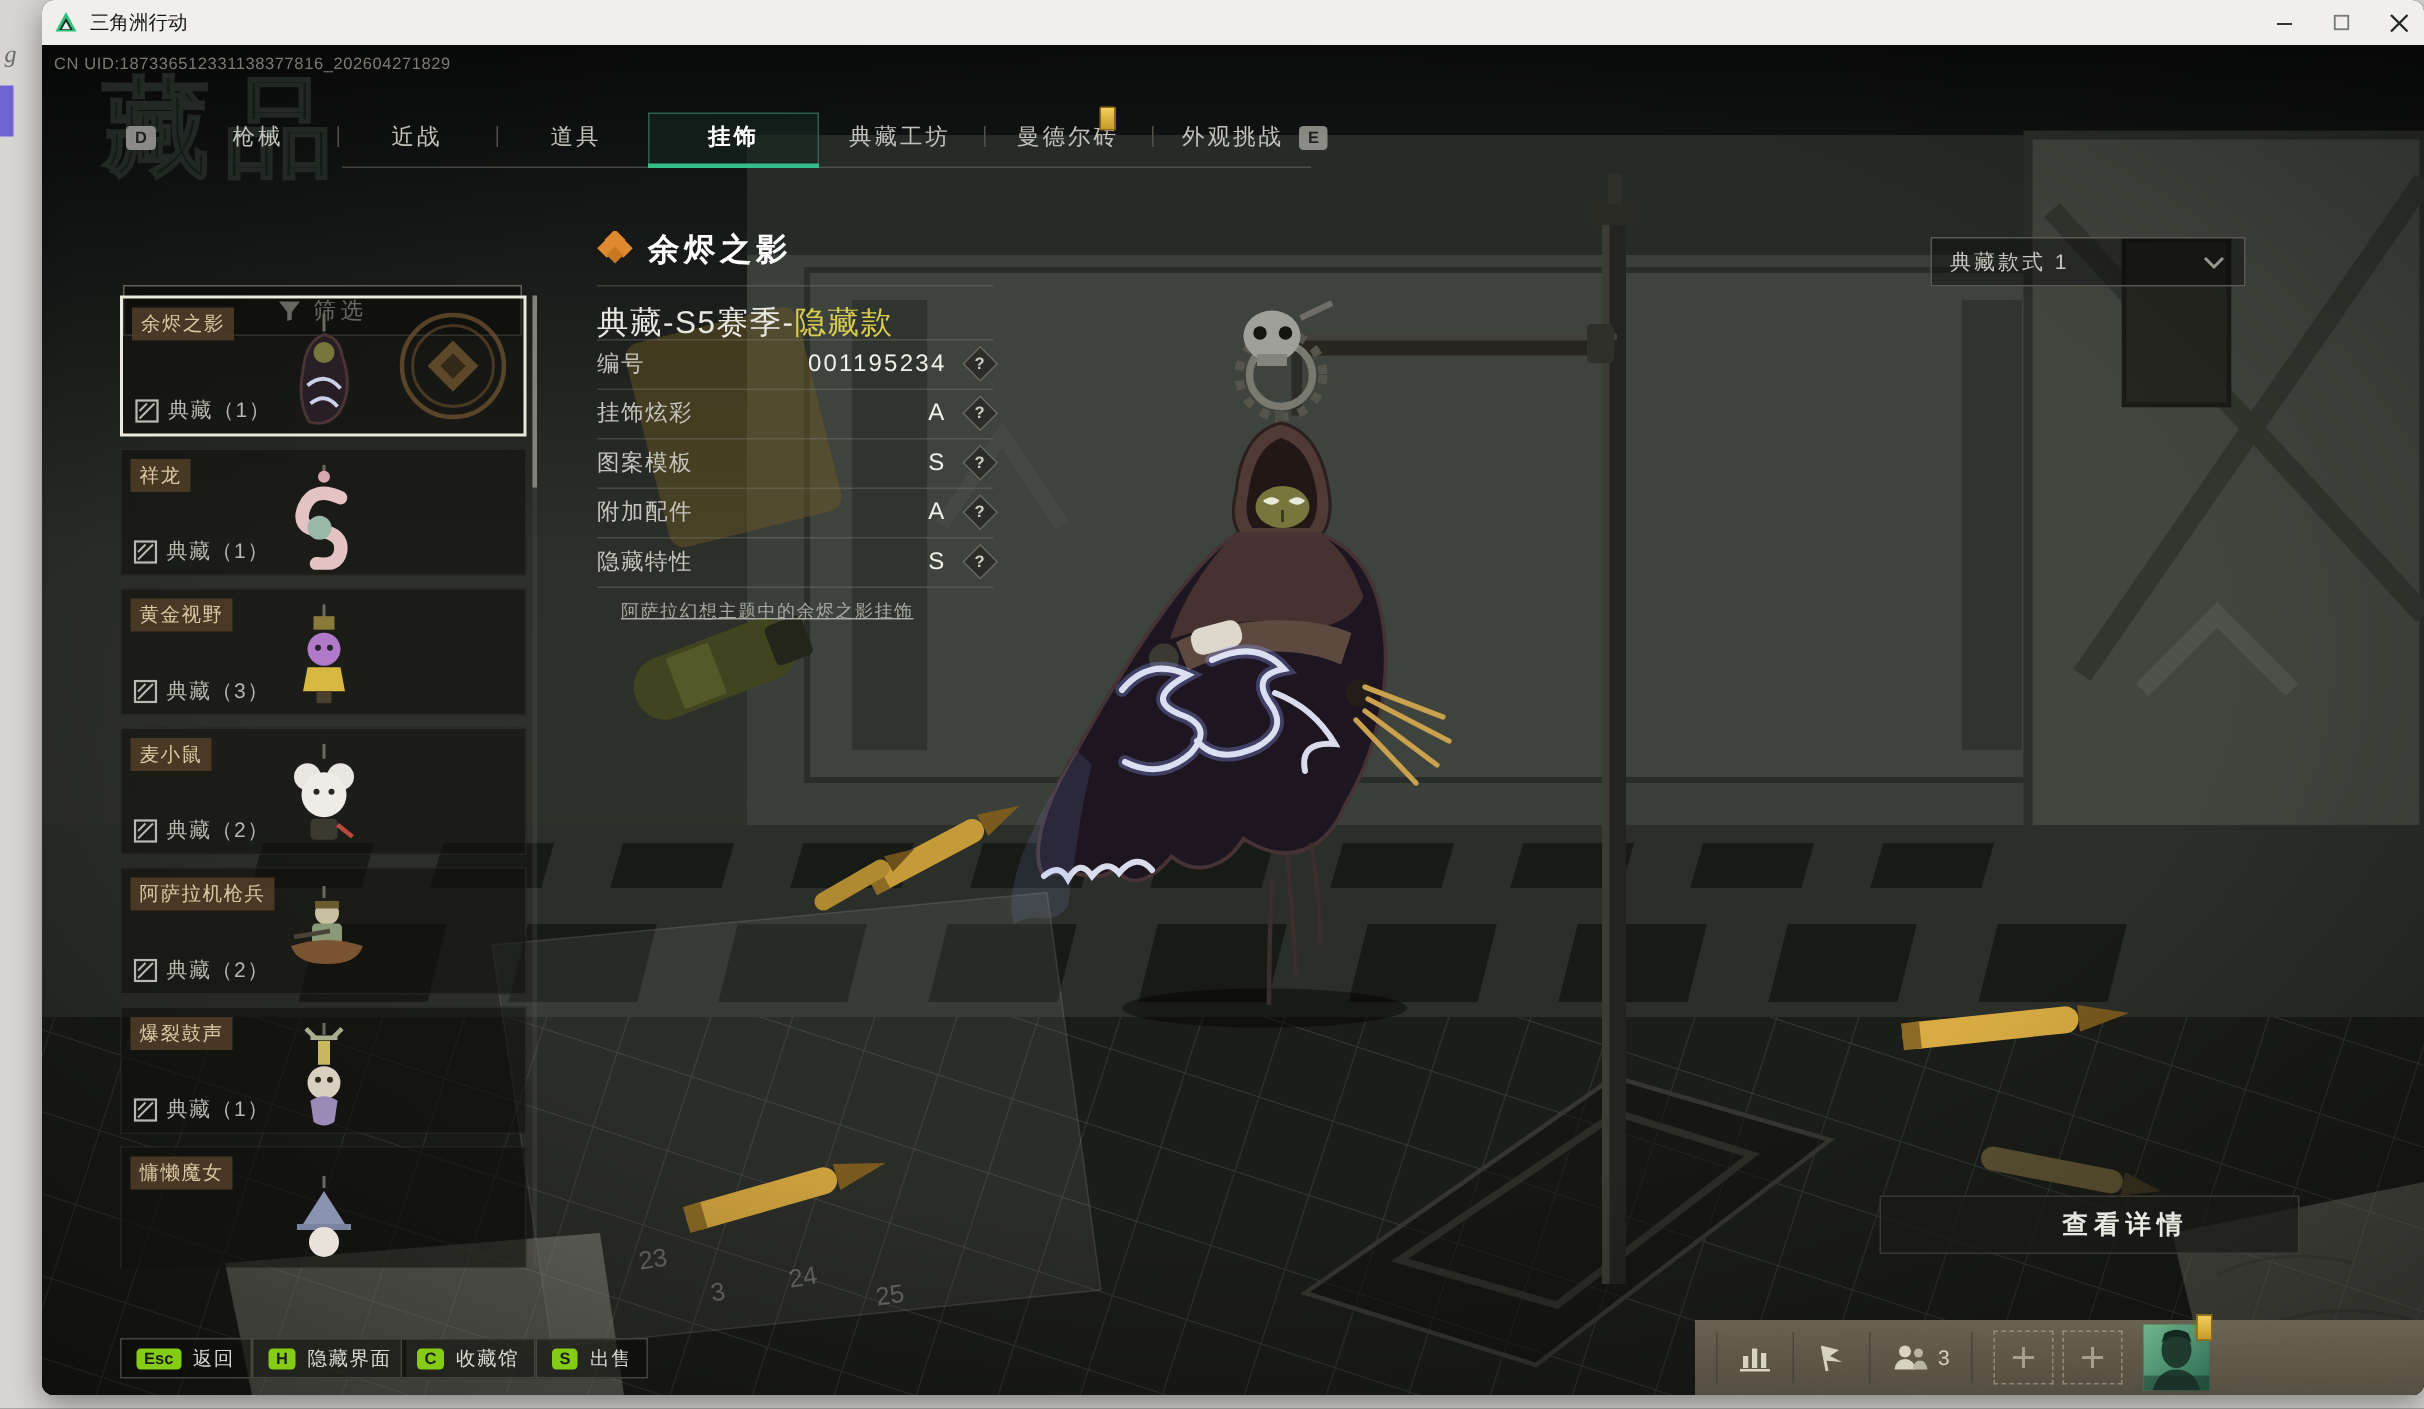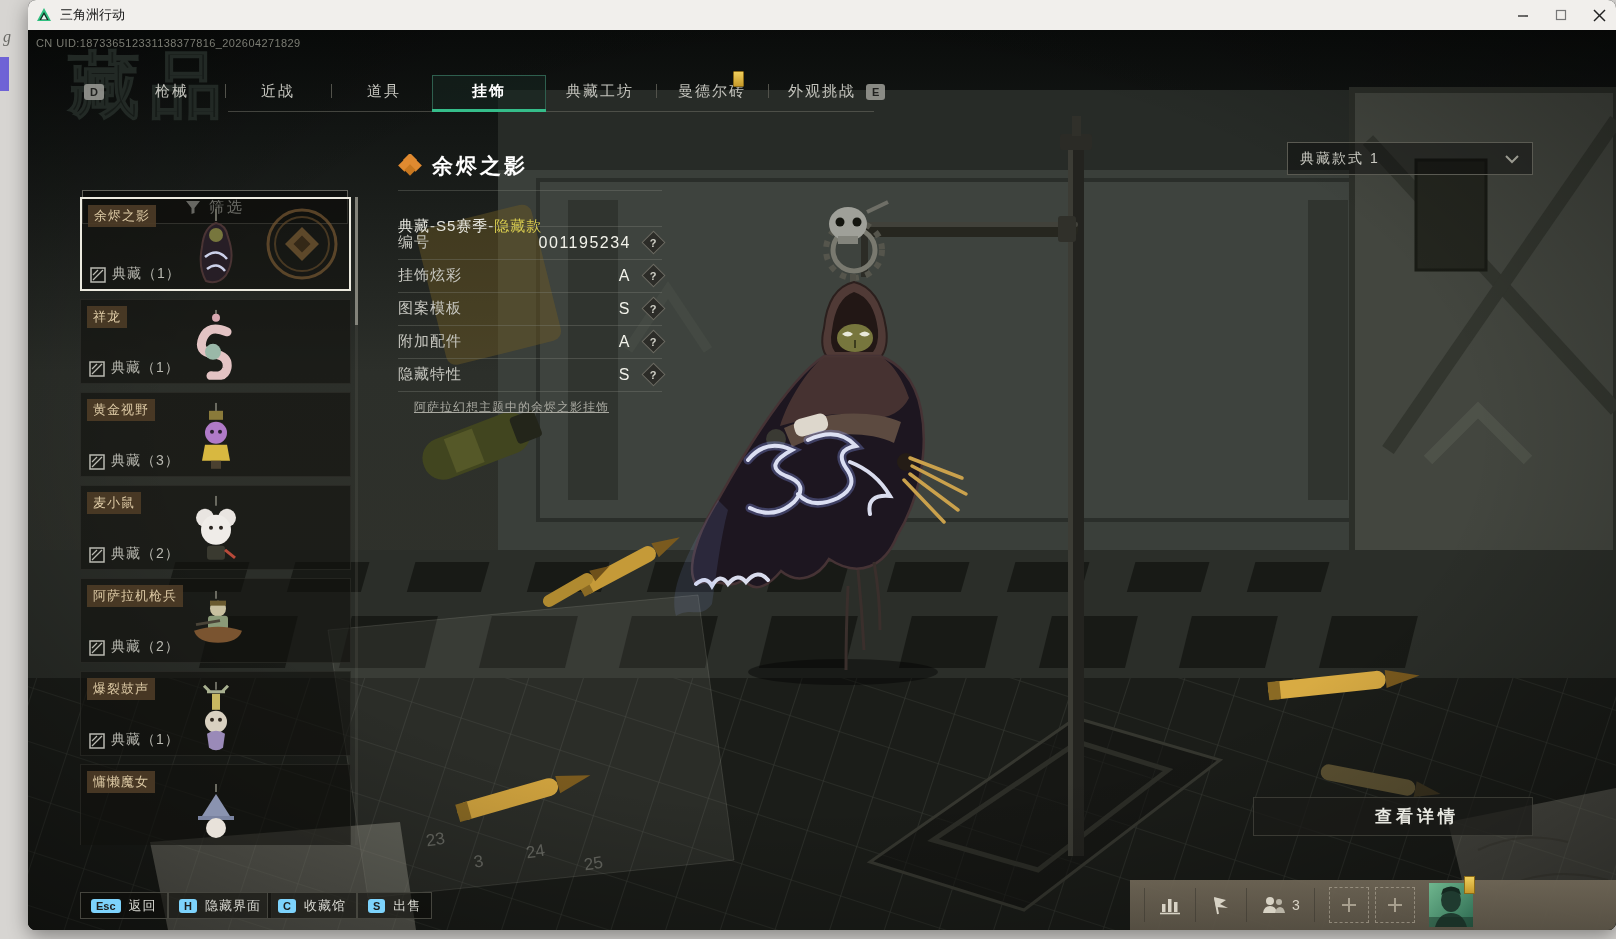--- a/index.html
+++ b/index.html
@@ -35,55 +35,55 @@
     border:1px solid #8a6a18;border-radius:1px;}
   
   .filterbtn{position:absolute;left:54px;top:125px;width:266px;height:34px;border:1px solid #62625a;
     background:rgba(8,8,6,.55);box-sizing:border-box;display:flex;align-items:center;justify-content:center;
     gap:8px;color:#ecece5;font-size:15px;letter-spacing:3px;margin-top:35px;}
   .card{position:absolute;left:52px;width:271px;height:85px;background:rgba(16,16,14,.6);
     box-sizing:border-box;border:1px solid rgba(70,70,64,.35);overflow:hidden;}
   .card.sel{height:94px;border:2px solid #eceadf;}
   .tag{position:absolute;left:6px;top:6px;background:rgba(76,59,38,.92);color:#dcc9a4;font-size:13px;
     padding:2px 6px;letter-spacing:1px;}
-  .badge-row{position:absolute;left:8px;bottom:6px;display:flex;align-items:flex-end;gap:6px;
+  .badge-row{position:absolute;left:8px;bottom:6px;display:flex;align-items:center;gap:6px;
     color:#b9b9b1;font-size:14px;letter-spacing:1px;}
   .thumb{position:absolute;left:50%;top:50%;transform:translate(-50%,-46%);}
   .emblem{position:absolute;right:10px;top:50%;transform:translateY(-50%);opacity:.85;}
   .scrollbar{position:absolute;left:327px;top:167px;width:3px;height:648px;background:rgba(90,90,82,.25);}
   .scrollthumb{position:absolute;left:327px;top:167px;width:3px;height:128px;background:#83837a;}
   
   .dt-title{position:absolute;left:370px;top:122px;display:flex;align-items:center;gap:10px;}
   .dt-title span{color:#fff;font-size:21px;font-weight:bold;letter-spacing:3px;}
   .dline{position:absolute;left:370px;width:264px;height:1px;background:rgba(130,132,124,.35);}
-  .season{position:absolute;left:370px;top:171px;font-size:15px;color:#e8e8e1;letter-spacing:1px;margin-top:16px;}
+  .season{position:absolute;left:370px;top:171px;font-size:21px;color:#e8e8e1;letter-spacing:1px;}
   .season .hl{color:#d9cd4f;}
   .drow{position:absolute;left:370px;width:264px;height:33px;display:flex;align-items:center;}
   .drow .lbl{color:#c6c6bf;font-size:15px;letter-spacing:1px;}
   .drow .val{margin-left:auto;color:#f2f2ea;font-size:16px;letter-spacing:1.5px;}
   .diamond{width:15px;height:15px;margin-left:14px;background:#2c2c28;border:1px solid #6a6a61;
     transform:rotate(45deg);display:flex;align-items:center;justify-content:center;flex:none;}
   .diamond i{transform:rotate(-45deg);font-style:normal;color:#cfcfc6;font-size:11px;font-weight:bold;}
   .descr{position:absolute;left:386px;top:369px;font-size:12px;color:#a9a9a1;letter-spacing:1px;text-decoration:underline;}
   
-  .dropdown{position:absolute;left:1259px;top:112px;width:246px;height:33px;border:1px solid #5a5a52;
+  .dropdown{position:absolute;left:1259px;top:128px;width:210px;height:33px;border:1px solid #5a5a52;
     background:rgba(10,12,10,.45);box-sizing:border-box;display:flex;align-items:center;
     padding:0 12px;color:#c9c9c1;font-size:14px;letter-spacing:2px;}
   .dropdown svg{margin-left:auto;}
   
   .btn-green{position:absolute;left:1225px;top:707px;width:280px;height:39px;border:1px solid #27ad77;
     background:rgba(14,34,26,.35);box-sizing:border-box;display:flex;align-items:center;justify-content:center;
     color:#35d598;font-size:17px;font-weight:bold;letter-spacing:4px;}
   .btn-plain{position:absolute;left:1225px;top:767px;width:280px;height:39px;border:1px solid rgba(80,80,72,.6);
     background:rgba(26,27,24,.72);box-sizing:border-box;display:flex;align-items:center;justify-content:center;
     color:#e8e8e1;font-size:17px;font-weight:bold;letter-spacing:4px;padding-left:48px;}
   
   .hk{position:absolute;top:862px;height:27px;border:1px solid #45453e;background:rgba(12,12,10,.55);
     box-sizing:border-box;display:flex;align-items:center;padding:0 10px;gap:8px;}
-  .hk .cap{background:#7dd3fc;color:#1d1d1b;border-radius:3px;font-size:11px;font-weight:bold;padding:1px 5px;}
+  .hk .cap{background:#84cc16;color:#1d1d1b;border-radius:3px;font-size:11px;font-weight:bold;padding:1px 5px;}
   .hk .lab{color:#d9d9d2;font-size:13px;letter-spacing:1px;}
   
   .socialbar{position:absolute;left:1102px;top:850px;width:486px;height:50px;
     background:linear-gradient(180deg,rgba(112,103,87,.92),rgba(90,83,70,.92));
     display:flex;align-items:center;}
   .sb-sep{width:1px;height:34px;background:rgba(60,56,48,.6);margin:0 14px;}
   .sb-ico{display:flex;align-items:center;gap:5px;color:#d8d3c5;font-size:14px;}
   .dashbox{width:40px;height:36px;border:1px dashed rgba(190,182,165,.55);display:flex;
     align-items:center;justify-content:center;margin-right:6px;box-sizing:border-box;}
   .avatar{position:relative;width:44px;height:44px;background:linear-gradient(135deg,#6fb68e,#2c6950);

